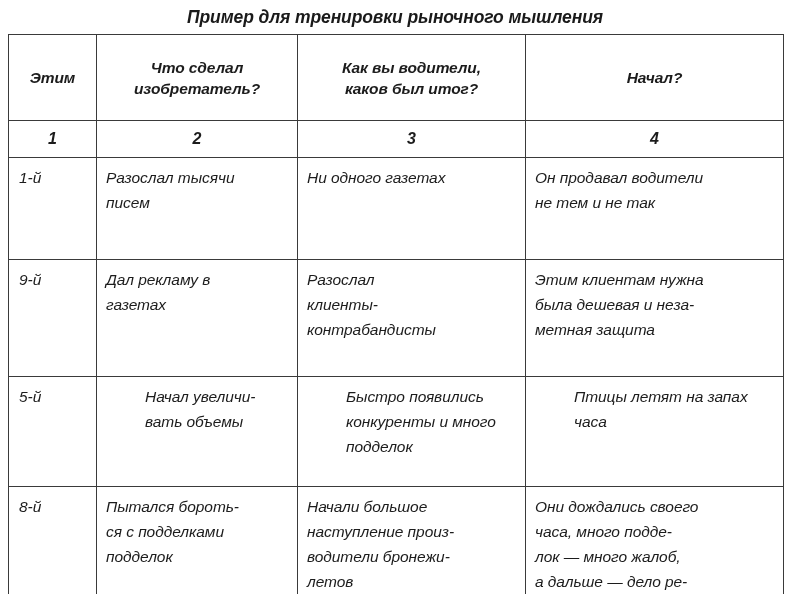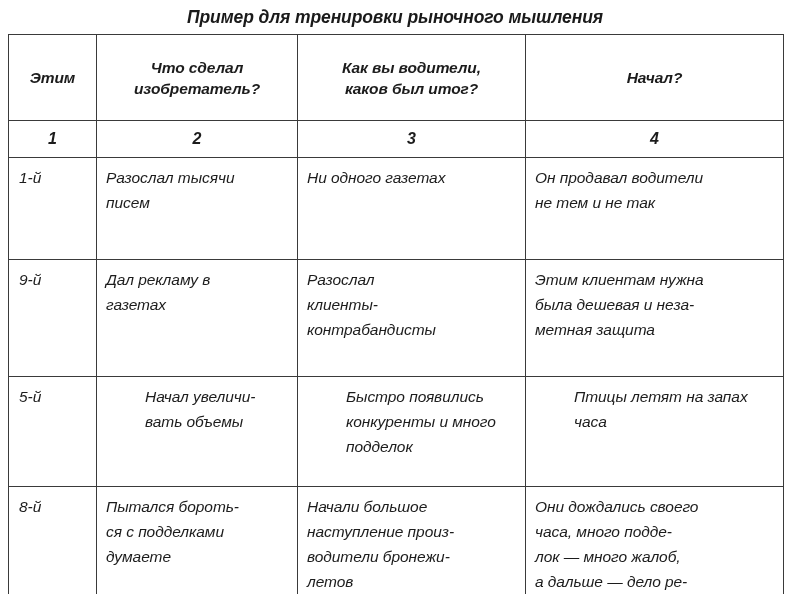--- a/index.html
+++ b/index.html
@@ -205,21 +205,21 @@
             </td>
         </tr>
 
         <tr class="body-row r4">
           <td class="stage">
               <span class="cell-text">8-й</span>
             </td>
           <td>
               <span class="cell-text">Пытался бороть-
 ся с подделками
-думаете</span>
+подделок</span>
             </td>
           <td>
               <span class="cell-text">Начали большое
 наступление произ-
 водители бронежи-
 летов</span>
             </td>
           <td>
               <span class="cell-text">Они дождались своего
 часа, много подде-

